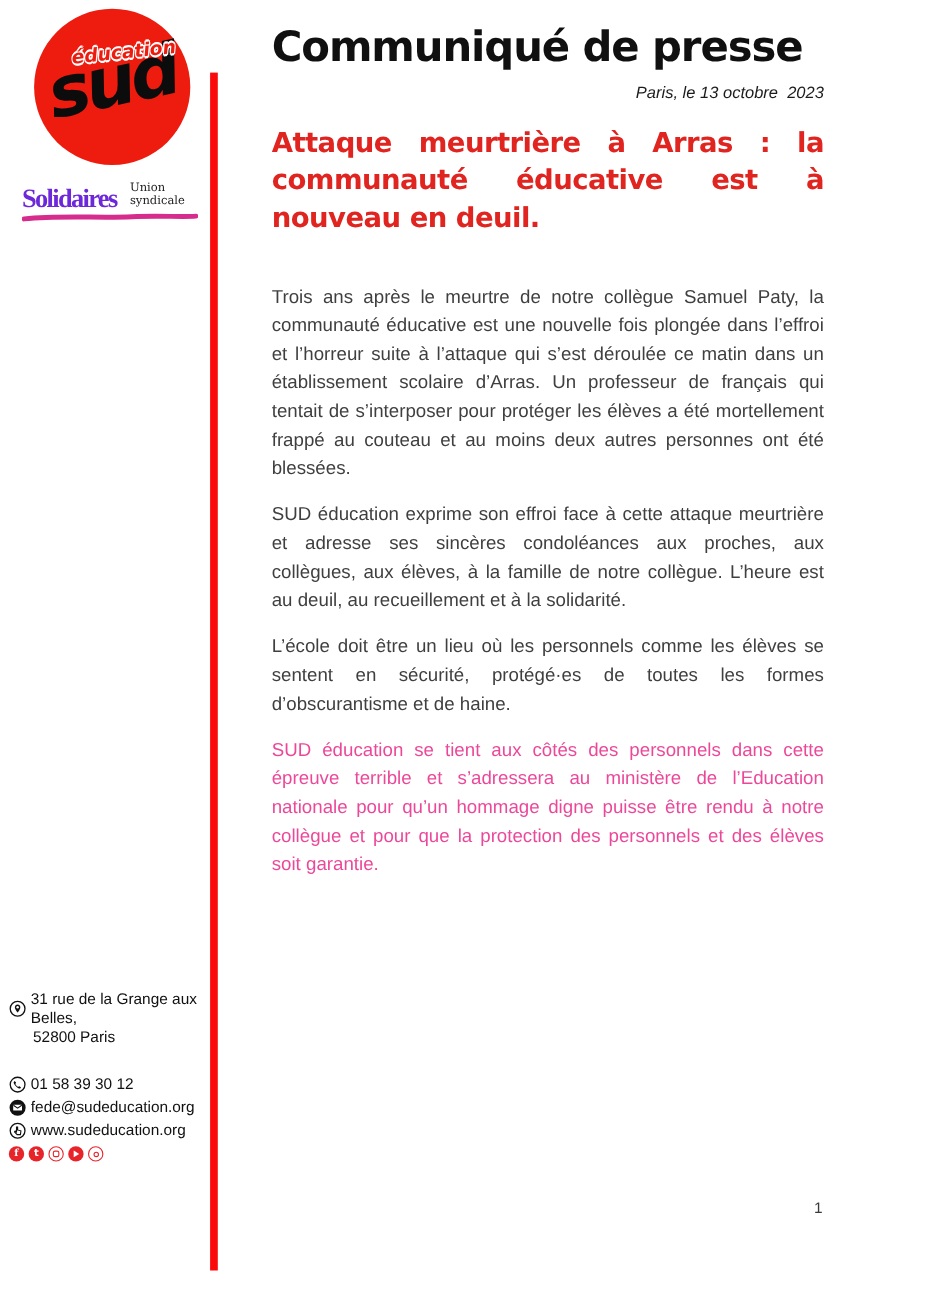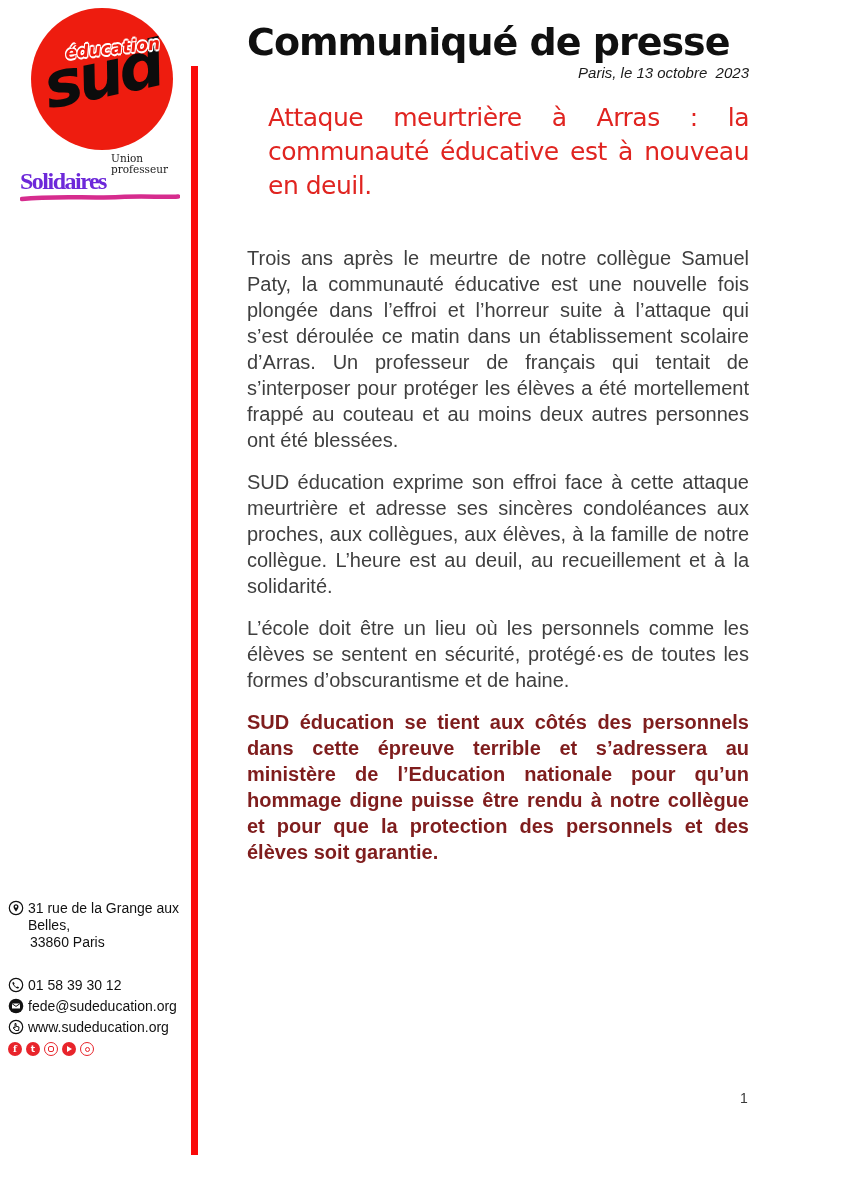--- a/index.html
+++ b/index.html
@@ -18,59 +18,59 @@
     font-size:64px; letter-spacing:-4px; color:#0c0c0c; transform:rotate(-12deg);
   }
   .sud-edu {
     position:absolute; left:34px; top:30px;
     font-family:"DejaVu Sans", sans-serif; font-weight:bold; font-style:italic;
     font-size:17px; color:#ee1c0f; transform:rotate(-6deg); letter-spacing:0;
     text-shadow:-1px -1px 0 #fff, 1px -1px 0 #fff, -1px 1px 0 #fff, 1px 1px 0 #fff, 0 2px 0 #fff, 0 -2px 0 #fff;
   }
   .solidaires-logo { position:absolute; left:20px; top:150px; width:160px; }
   .union-syndicale {
-    position:absolute; right:12px; top:3px; font-family:"DejaVu Serif", serif;
+    position:absolute; right:12px; top:16px; font-family:"DejaVu Serif", serif;
     font-size:10.5px; line-height:11px; color:#1a1a1a;
   }
   .solidaires-word {
     margin-top:18px;
     font-family:Liberation Serif, serif; font-weight:bold; font-size:24px;
     letter-spacing:-1.5px; color:#6d28d9; white-space:nowrap;
   }
   .solidaires-underline { display:block; margin-top:-2px; }
 
   
   .vrule { position:absolute; left:191px; top:66px; width:7px; height:1089px; background:#fa0a0a; }
 
   
   .main { position:absolute; left:247px; top:20px; width:502px; }
   .doc-title {
     font-family:"DejaVu Sans", sans-serif; font-weight:800; font-size:38px;
     letter-spacing:-1px; color:#101010;
   }
   .dateline {
     text-align:right; font-style:italic; font-size:15px; color:#1c1c1c;
-    margin-top:0; white-space:pre;
+    margin-top:12px; white-space:pre;
   }
   .headline {
-    margin:20px 0 0 21px; color:#e02420;
-    font-family:"DejaVu Sans", sans-serif; font-weight:400;
+    margin:20px 0 0 0; color:#e02420;
+    font-family:"DejaVu Sans", sans-serif; font-weight:700;
     font-size:25px; line-height:34px; text-align:justify; letter-spacing:-0.5px;
   }
   .body-copy { margin-top:42px; }
   .body-copy p {
-    font-size:20px; line-height:26px; text-align:justify;
+    font-size:17px; line-height:26px; text-align:justify;
     color:#3f3f3f; margin:0 0 16px 0;
   }
-  .body-copy p.strong { font-weight:bold; color:#7f1d1d; }
+  .body-copy p.strong { font-weight:normal; color:#ec4899; }
 
   
   .footer { position:absolute; left:8px; top:896px; width:182px; color:#111; }
   .org-name { font-weight:bold; font-size:15px; color:#0e0e0e; }
-  .contact-row { display:flex; align-items:flex-start; gap:4px; margin-top:4px; font-size:14px; line-height:17px; }
+  .contact-row { display:flex; align-items:center; gap:4px; margin-top:4px; font-size:14px; line-height:17px; }
   .contact-row .ic { flex:0 0 16px; height:16px; margin-top:0; }
   .addr-line2 { margin-left:22px; font-size:14px; line-height:17px; }
   .spacer { height:22px; }
   .social-row { display:flex; gap:4px; margin-top:6px; }
   .soc { width:14px; height:14px; border-radius:50%; display:flex; align-items:center; justify-content:center; }
   .soc.solid { background:#e8242b; color:#fff; }
   .soc.outline { border:1.5px solid #e8242b; color:#e8242b; background:#fff; }
   .soc .glyph { font-size:9px; font-weight:bold; font-family:"DejaVu Sans", sans-serif; line-height:1; }
   .soc .play { width:0; height:0; border-left:5px solid #fff; border-top:3px solid transparent; border-bottom:3px solid transparent; margin-left:1px; }
   .soc .sq { width:6px; height:6px; border:1.2px solid #e8242b; border-radius:2px; }
@@ -84,21 +84,21 @@
 <div class="page">
 
   <div class="sud-logo">
     <div class="sud-word">sud</div>
     <div class="sud-edu">éducation</div>
   </div>
 
   <div class="solidaires-logo">
     <div class="union-syndicale">
       <div>Union</div>
-      <div>professeur</div>
+      <div>syndicale</div>
     </div>
     <div class="solidaires-word">Solidaires</div>
     <svg class="solidaires-underline" width="160" height="10" viewBox="0 0 160 10">
       <path d="M2,6 C35,2.5 70,5.5 100,4 C125,2.8 145,4.5 158,3.5" stroke="#d62c8e" stroke-width="4.5" fill="none" stroke-linecap="round"></path>
     </svg>
   </div>
 
   <div class="vrule"></div>
 
   <div class="main">
@@ -116,21 +116,21 @@
   <div class="footer">
 
     <div class="contact-row">
       <svg class="ic" viewBox="0 0 16 16" width="16" height="16">
         <circle cx="8" cy="8" r="6.7" fill="none" stroke="#111" stroke-width="1.2"></circle>
         <path d="M8 4.2 C6.5 4.2 5.5 5.3 5.5 6.7 C5.5 8.5 8 11.5 8 11.5 C8 11.5 10.5 8.5 10.5 6.7 C10.5 5.3 9.5 4.2 8 4.2 Z" fill="#111"></path>
         <circle cx="8" cy="6.7" r="1.1" fill="#fff"></circle>
       </svg>
       <span>31 rue de la Grange aux Belles,</span>
     </div>
-    <div class="addr-line2">33860 Paris</div>
+    <div class="addr-line2">52800 Paris</div>
 
     <div class="spacer"></div>
 
     <div class="contact-row">
       <svg class="ic" viewBox="0 0 16 16" width="16" height="16">
         <circle cx="8" cy="8" r="6.7" fill="none" stroke="#111" stroke-width="1.2"></circle>
         <path d="M5.2 4.8 L6.6 6.2 L6 7.4 C6.4 8.5 7.5 9.6 8.6 10 L9.8 9.4 L11.2 10.8 L10.2 11.6 C8 11.6 4.4 8 4.4 5.8 Z" fill="#111"></path>
       </svg>
       <span>01 58 39 30 12</span>
     </div>

